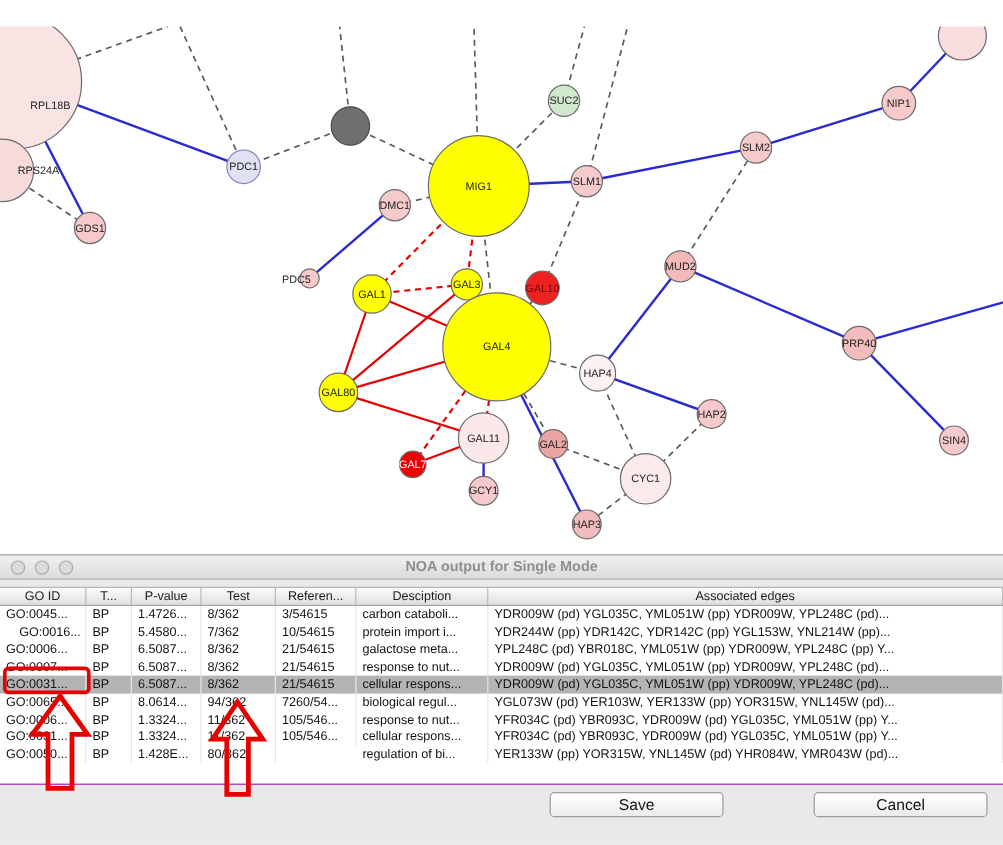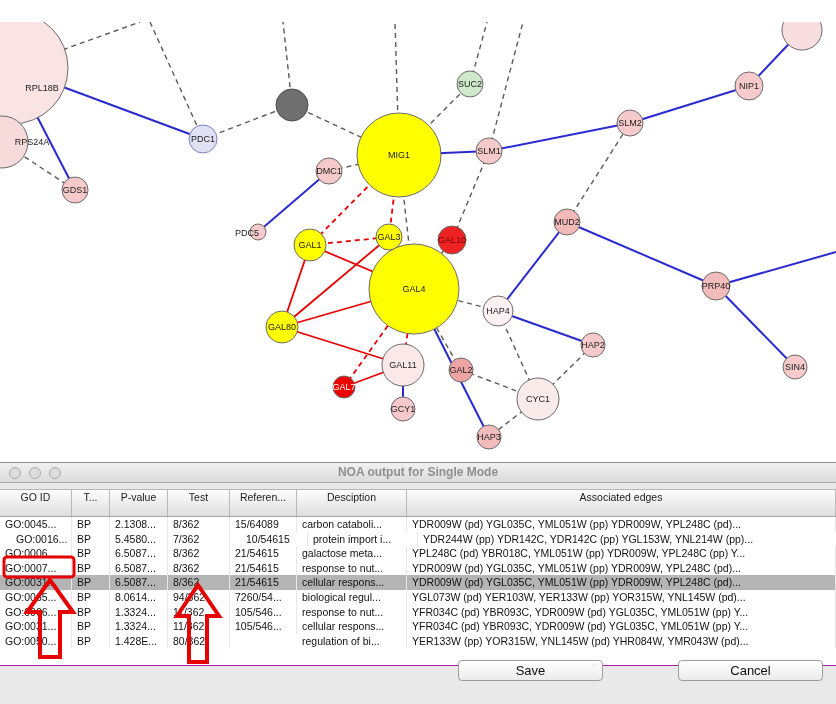--- a/index.html
+++ b/index.html
@@ -18,21 +18,21 @@
   .light.green{background:#33c748;}
   .inactive .light{background:#dcdcdc;border-color:#aaaaaa;}
   #graph-canvas{position:absolute;top:22px;left:0;width:836px;height:444px;background:#ffffff;}
 
   #bottom-window{top:462px;height:242px;background:#e9e9e9;border-top:1px solid #8d8d8d;}
   #bottom-window .titlebar{height:20px;background:linear-gradient(#f1f1f1,#dbdbdb);border-bottom:1px solid #ababab;}
   #bottom-window .titlebar .title{font-size:12px;line-height:19px;color:#8f8f8f;}
   #bottom-window .lights{top:4px;}
 
   .table-wrap{position:absolute;top:26px;left:0;width:836px;}
-  .thead{display:flex;height:28px;background:linear-gradient(#fdfdfd,#dedede);
+  .thead{display:flex;height:16px;background:linear-gradient(#fdfdfd,#dedede);
          border-top:1px solid #b5b5b5;border-bottom:1px solid #a5a5a5;box-sizing:border-box;}
   .th{font-size:10.5px;color:#1c1c1c;text-align:center;line-height:14px;
       border-right:1px solid #b9b9b9;box-sizing:border-box;overflow:hidden;white-space:nowrap;flex:none;}
   .tbody{background:#ffffff;height:148px;border-bottom:1px solid #a21caf;}
   .tr{display:flex;height:14.6px;cursor:default;}
   .tr.selected{background:#b4b4b4;}
   .td{font-size:10.5px;line-height:14.5px;padding-left:5px;box-sizing:border-box;
       border-right:1px solid #e7e7e7;overflow:hidden;white-space:nowrap;color:#121212;flex:none;}
   .btn{position:absolute;height:21px;width:145px;border:1px solid #9d9d9d;border-radius:4px;
        background:linear-gradient(#ffffff,#ebebeb);font-size:13px;color:#111;
@@ -173,32 +173,32 @@
         <div class="th" style="width: 58px;">P-value</div>
         <div class="th" style="width: 62px;">Test</div>
         <div class="th" style="width: 67px;">Referen...</div>
         <div class="th" style="width: 110px;">Desciption</div>
         <div class="th" style="width: 429px;">Associated edges</div>
       </div>
     <div class="tbody" id="table-body">
         <div class="tr">
           <div class="td" style="width: 72px;">GO:0045...</div>
           <div class="td" style="width: 38px;">BP</div>
-          <div class="td" style="width: 58px;">2.1308...</div>
-          <div class="td" style="width: 62px;">8/362</div>
-          <div class="td" style="width: 67px;">15/64089</div>
+          <div class="td" style="width: 58px;">1.4726...</div>
+          <div class="td" style="width: 62px;">8/362</div>
+          <div class="td" style="width: 67px;">3/54615</div>
           <div class="td" style="width: 110px;">carbon cataboli...</div>
           <div class="td" style="width: 429px;">YDR009W (pd) YGL035C, YML051W (pp) YDR009W, YPL248C (pd)...</div>
         </div>
         <div class="tr">
           <div class="td" style="width: 72px; padding-left: 16px;">GO:0016...</div>
           <div class="td" style="width: 38px;">BP</div>
           <div class="td" style="width: 58px;">5.4580...</div>
           <div class="td" style="width: 62px;">7/362</div>
-          <div class="td" style="width: 67px; margin-left: 11px;">10/54615</div>
+          <div class="td" style="width: 67px;">10/54615</div>
           <div class="td" style="width: 110px;">protein import i...</div>
           <div class="td" style="width: 429px;">YDR244W (pp) YDR142C, YDR142C (pp) YGL153W, YNL214W (pp)...</div>
         </div>
         <div class="tr">
           <div class="td" style="width: 72px;">GO:0006...</div>
           <div class="td" style="width: 38px;">BP</div>
           <div class="td" style="width: 58px;">6.5087...</div>
           <div class="td" style="width: 62px;">8/362</div>
           <div class="td" style="width: 67px;">21/54615</div>
           <div class="td" style="width: 110px;">galactose meta...</div>

